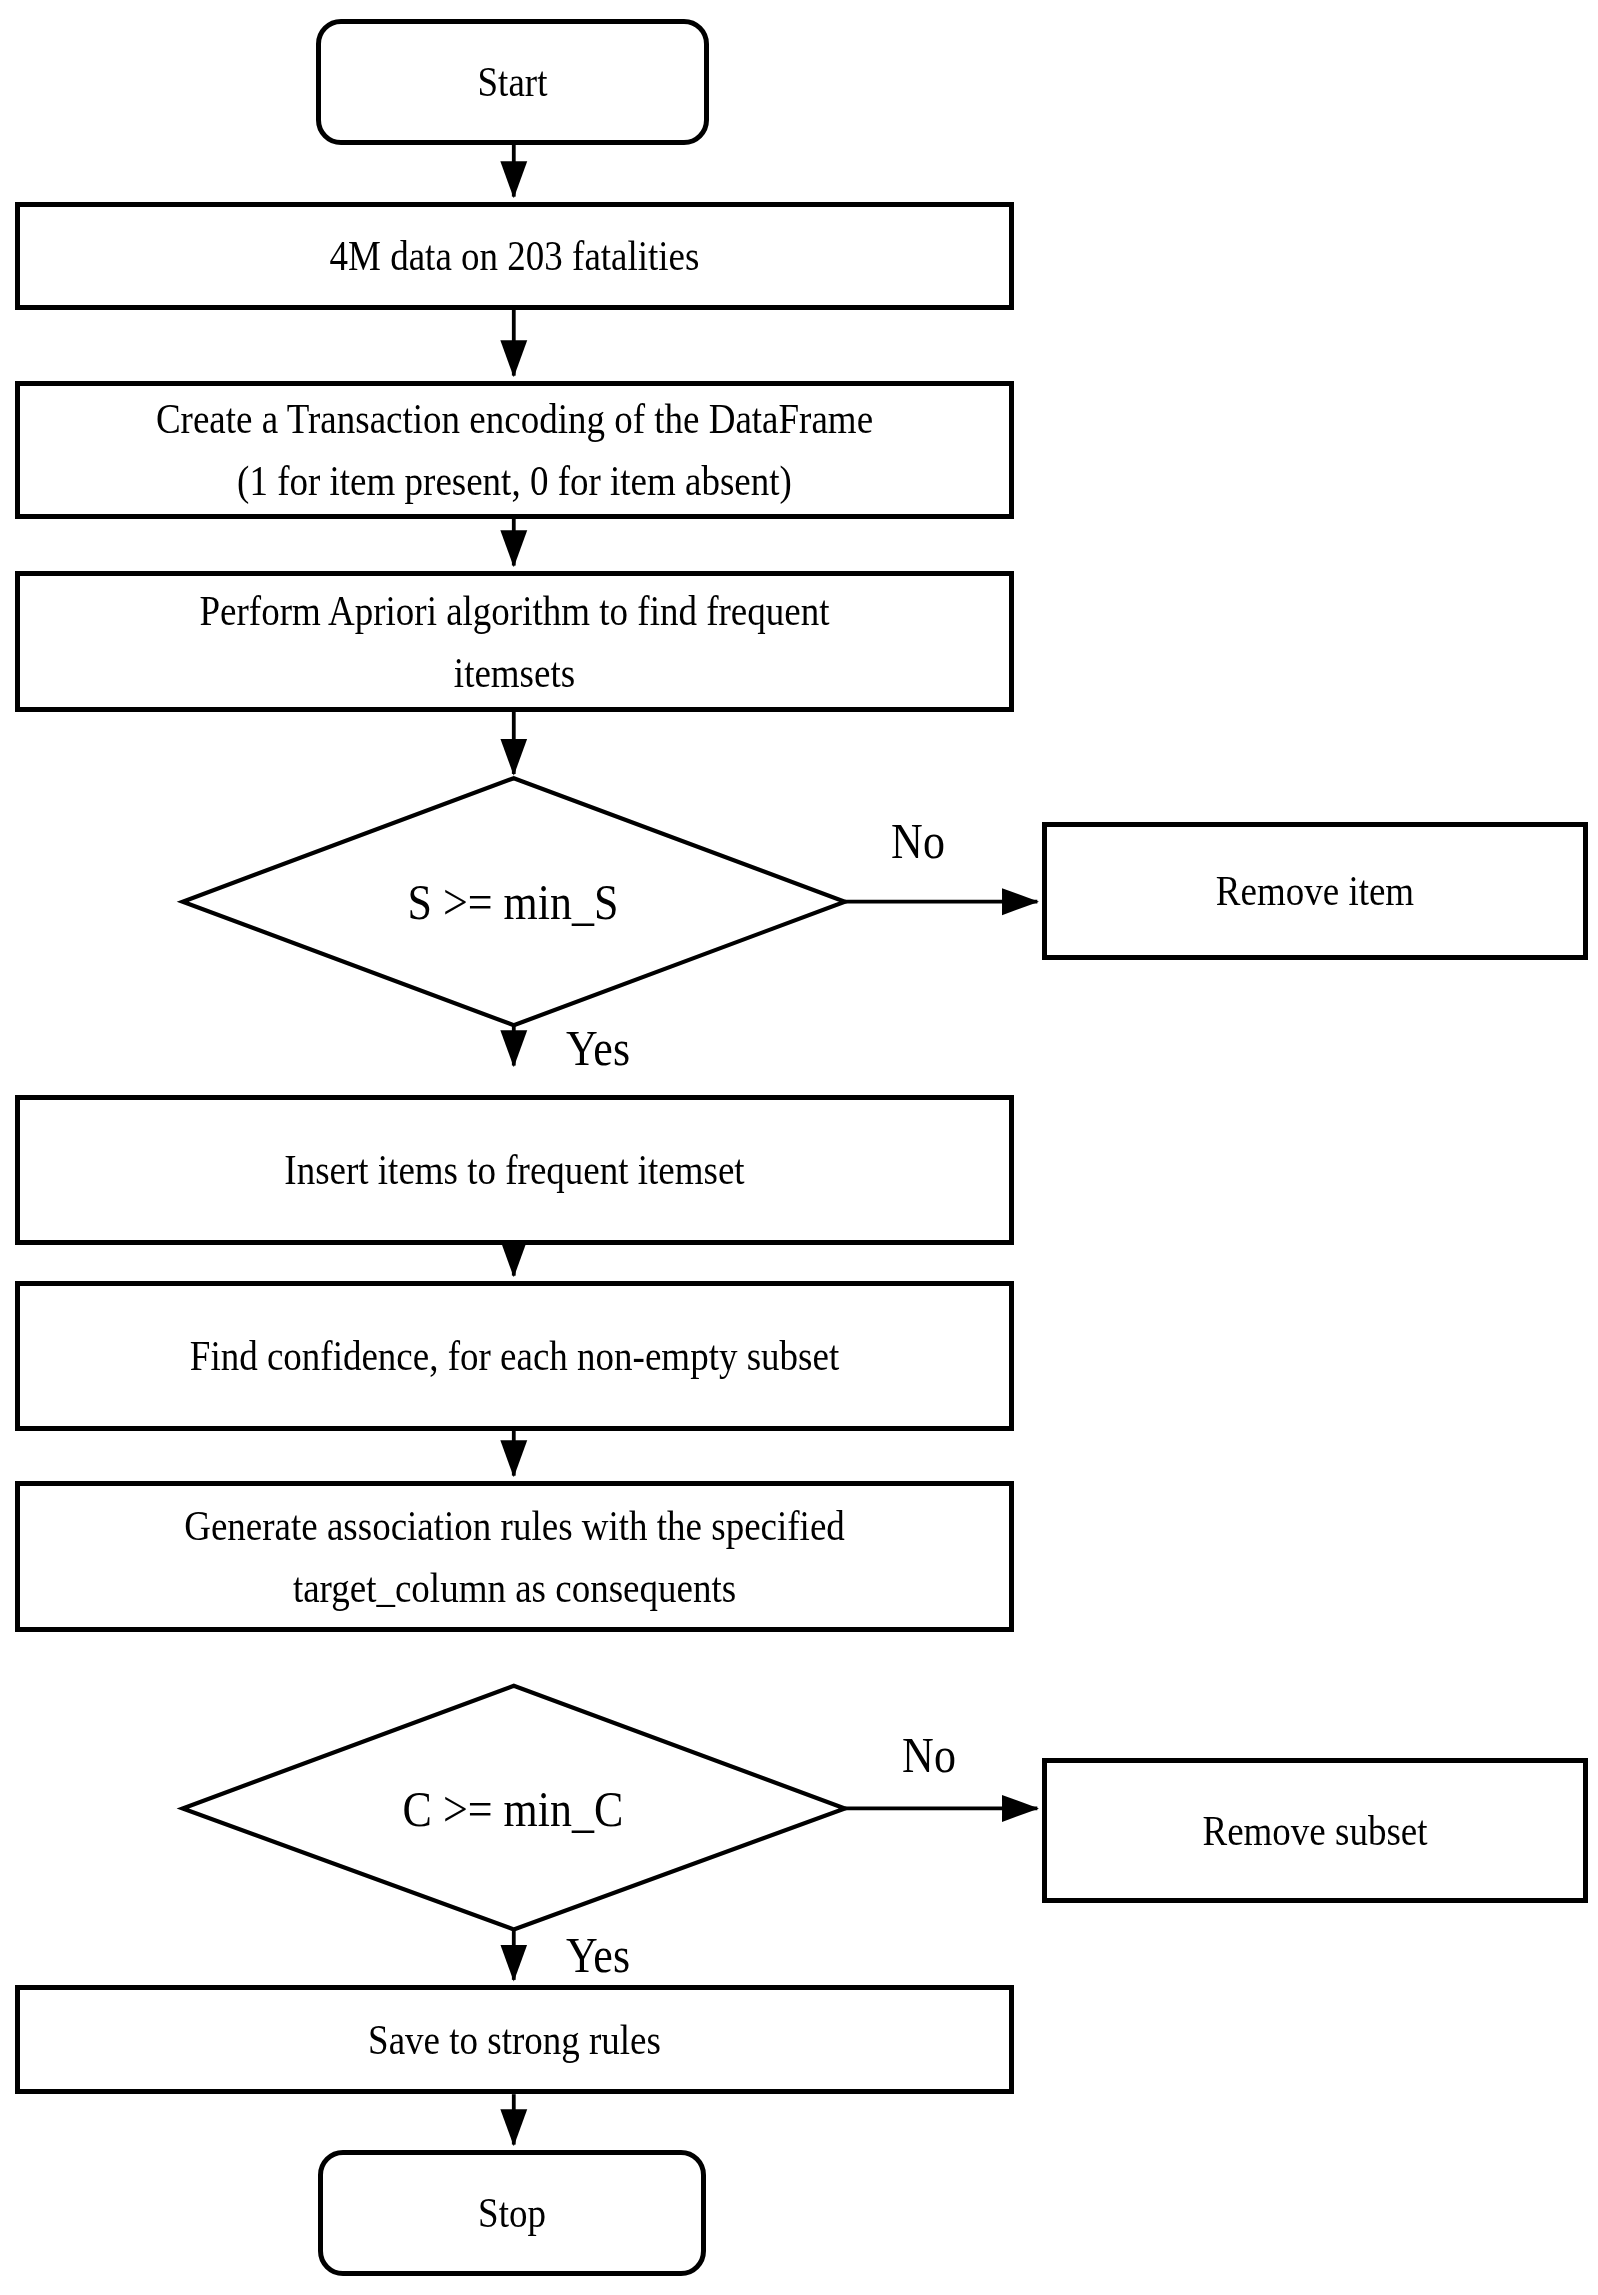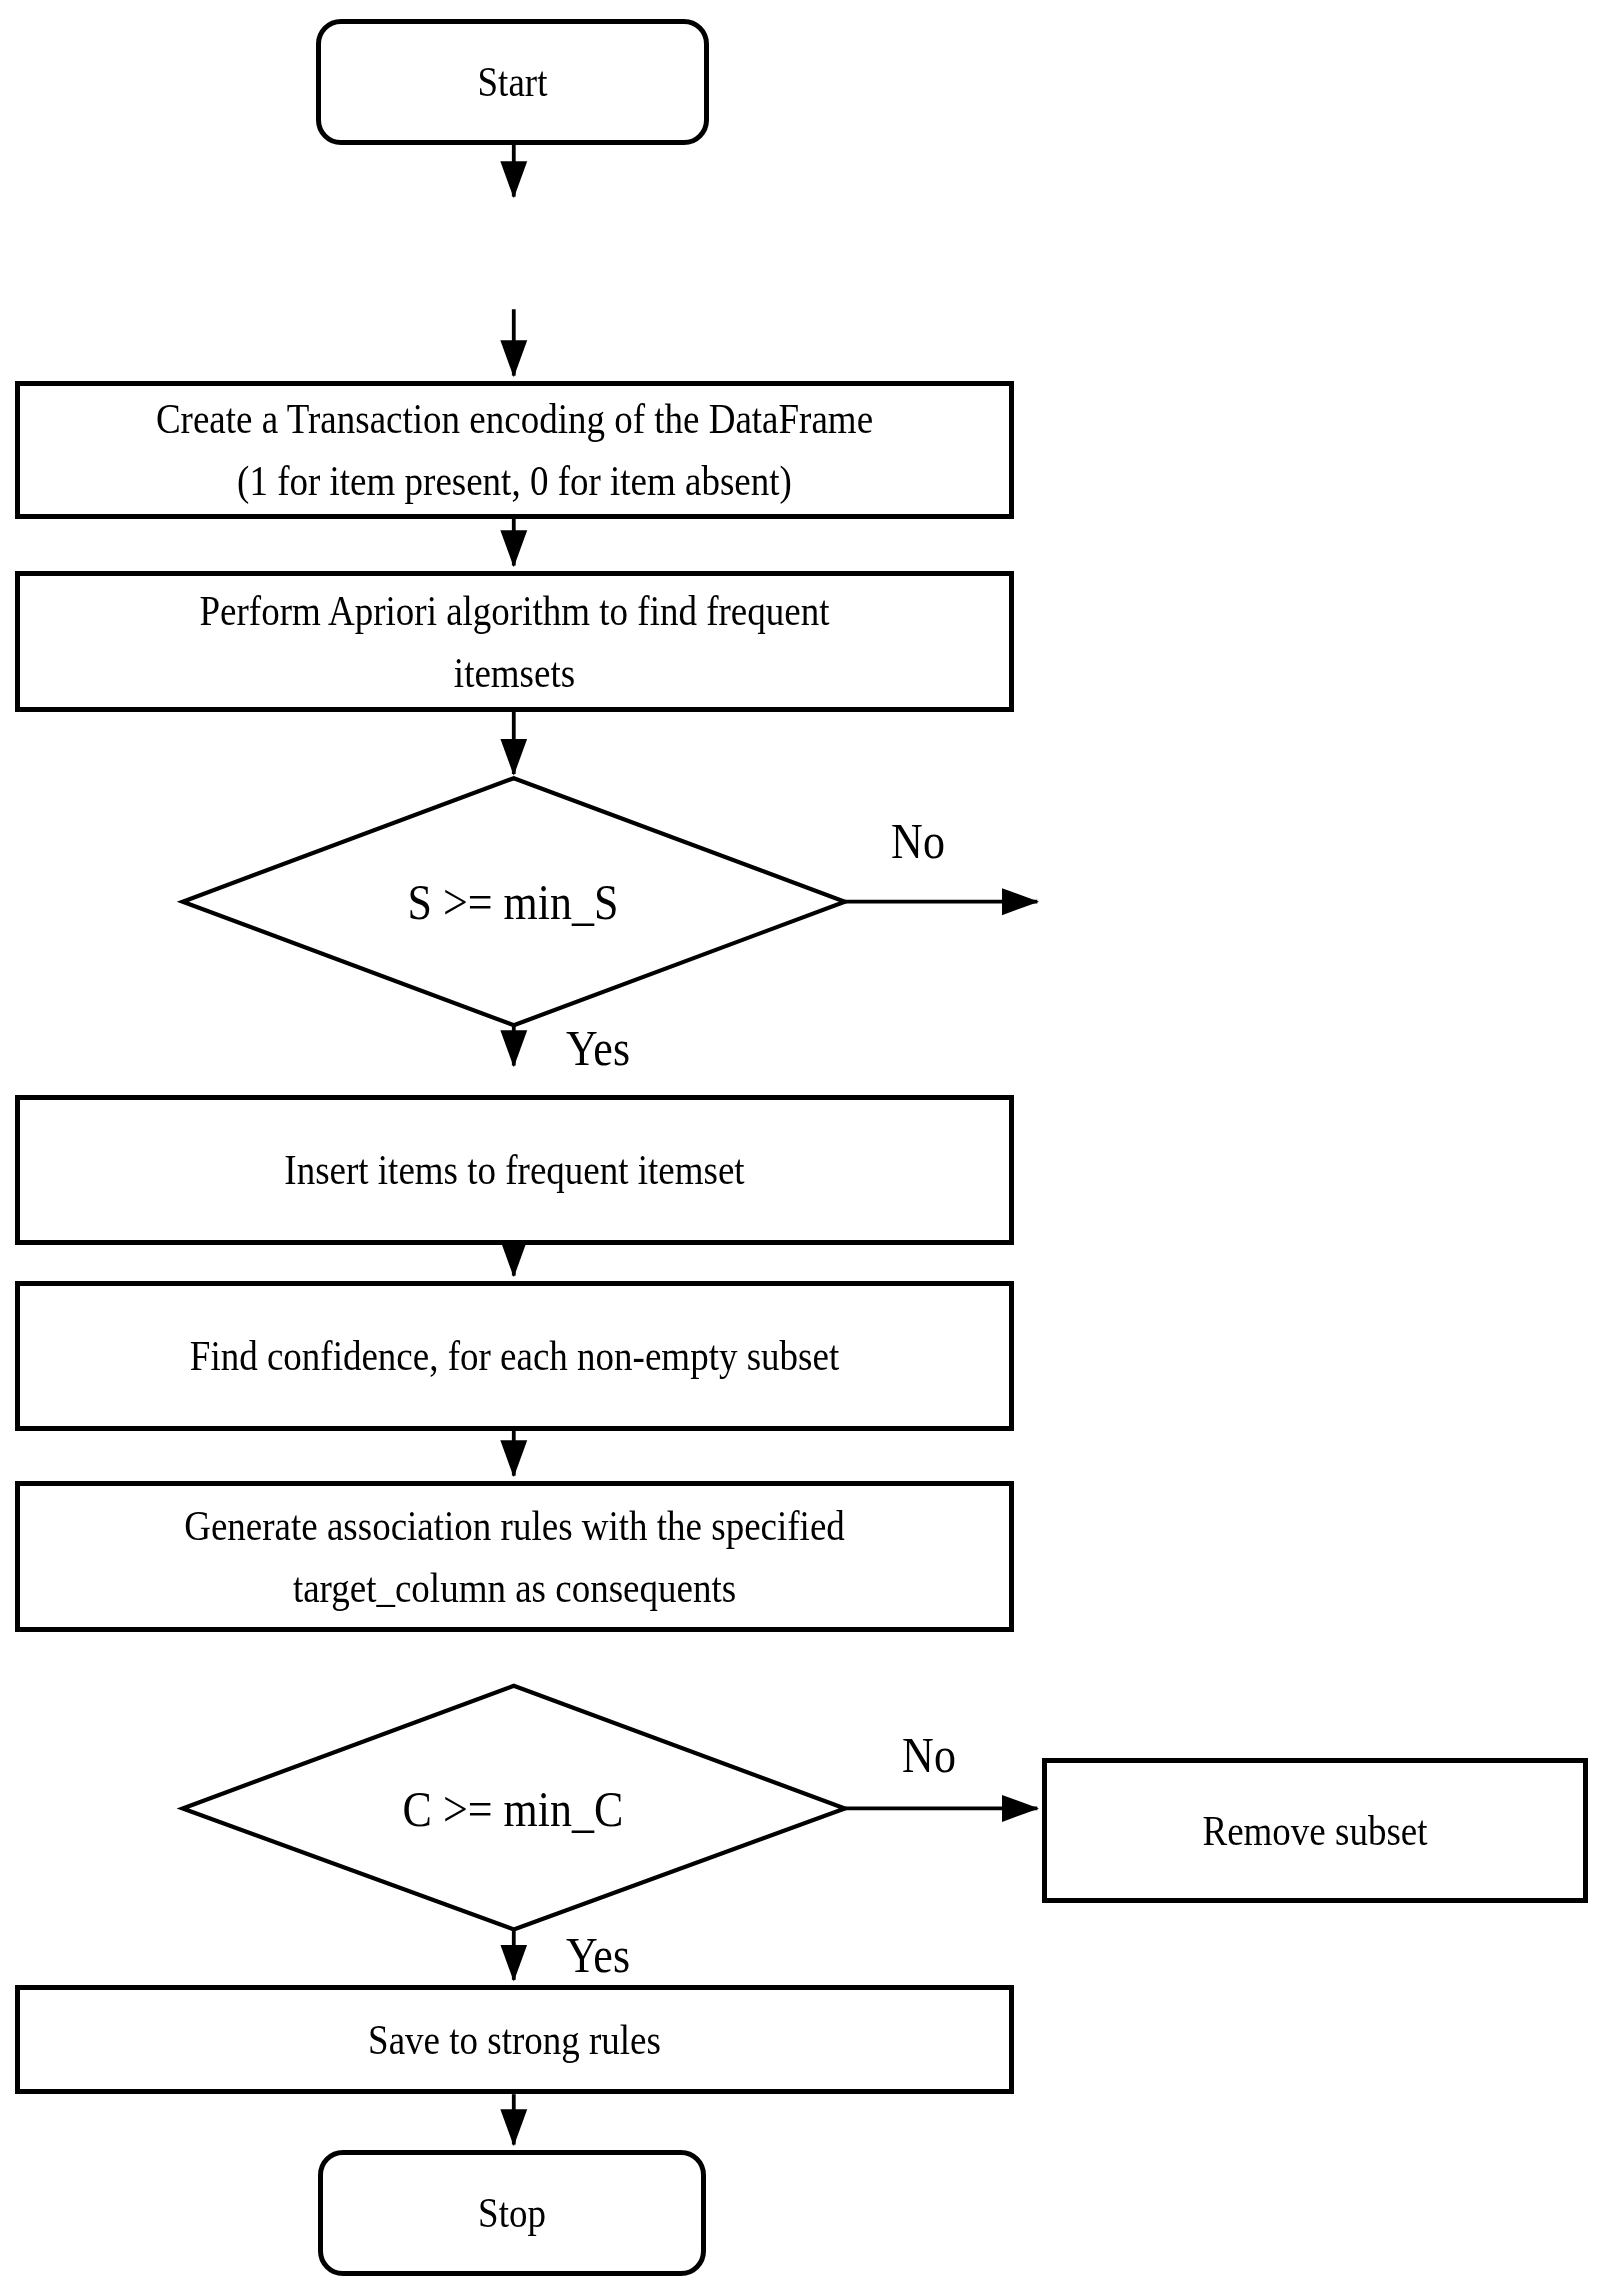--- a/index.html
+++ b/index.html
@@ -80,39 +80,49 @@
     <line x1="611" y1="2296" x2="611" y2="2356" stroke="#000000" stroke-width="4.5" marker-end="url(#arw)"></line>
     <line x1="611" y1="2492" x2="611" y2="2552" stroke="#000000" stroke-width="4.5" marker-end="url(#arw)"></line>
   </svg>
 
   <div class="node terminator" style="left:316px; top:18.5px; width:393px; height:126px;">
     <div class="lines">
         <span>Start</span>
       </div>
   </div>
 
+  <div class="node" style="left:15px; top:202px; width:999px; height:108px;">
+    <div class="lines">
+        <span>4M data on 203 fatalities</span>
+      </div>
+  </div>
 
   <div class="node" style="left:15px; top:381px; width:999px; height:138px;">
     <div class="lines">
       <span>Create a Transaction encoding of the DataFrame</span>
       <span>(1 for item present, 0 for item absent)</span>
     </div>
   </div>
 
   <div class="node" style="left:15px; top:571px; width:999px; height:141px;">
     <div class="lines">
       <span>Perform Apriori algorithm to find frequent</span>
       <span>itemsets</span>
     </div>
   </div>
 
   <div class="dlabel" style="left:261px; top:860px; width:504px; height:84px;">
     <span>S &gt;= min_S</span>
   </div>
 
+  <div class="node" style="left:1042px; top:822px; width:546px; height:138px;">
+    <div class="lines">
+        <span>Remove item</span>
+      </div>
+  </div>
 
   <div class="node" style="left:15px; top:1071px; width:999px; height:150px;margin-top:24px;">
     <div class="lines">
         <span>Insert items to frequent itemset</span>
       </div>
   </div>
 
   <div class="node" style="left:15px; top:1481px; width:999px; height:151px;">
     <div class="lines">
       <span>Generate association rules with the specified</span>

